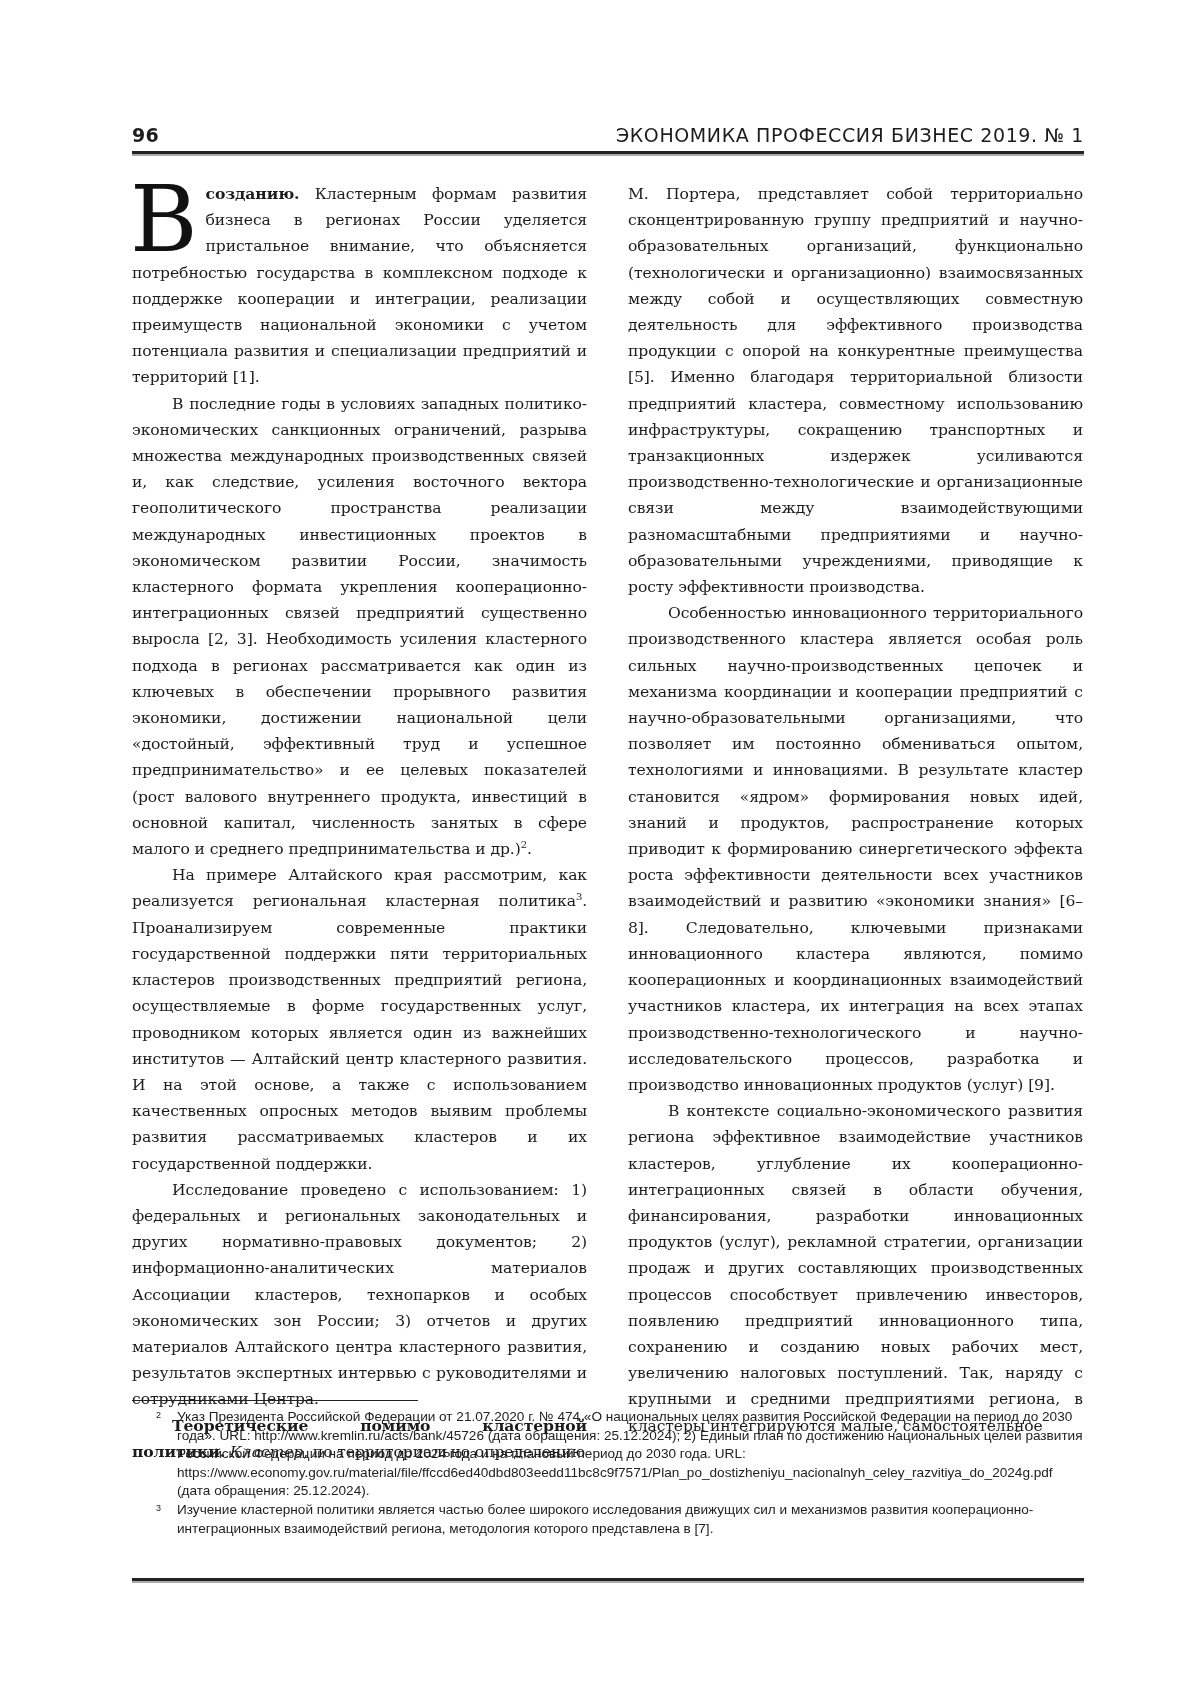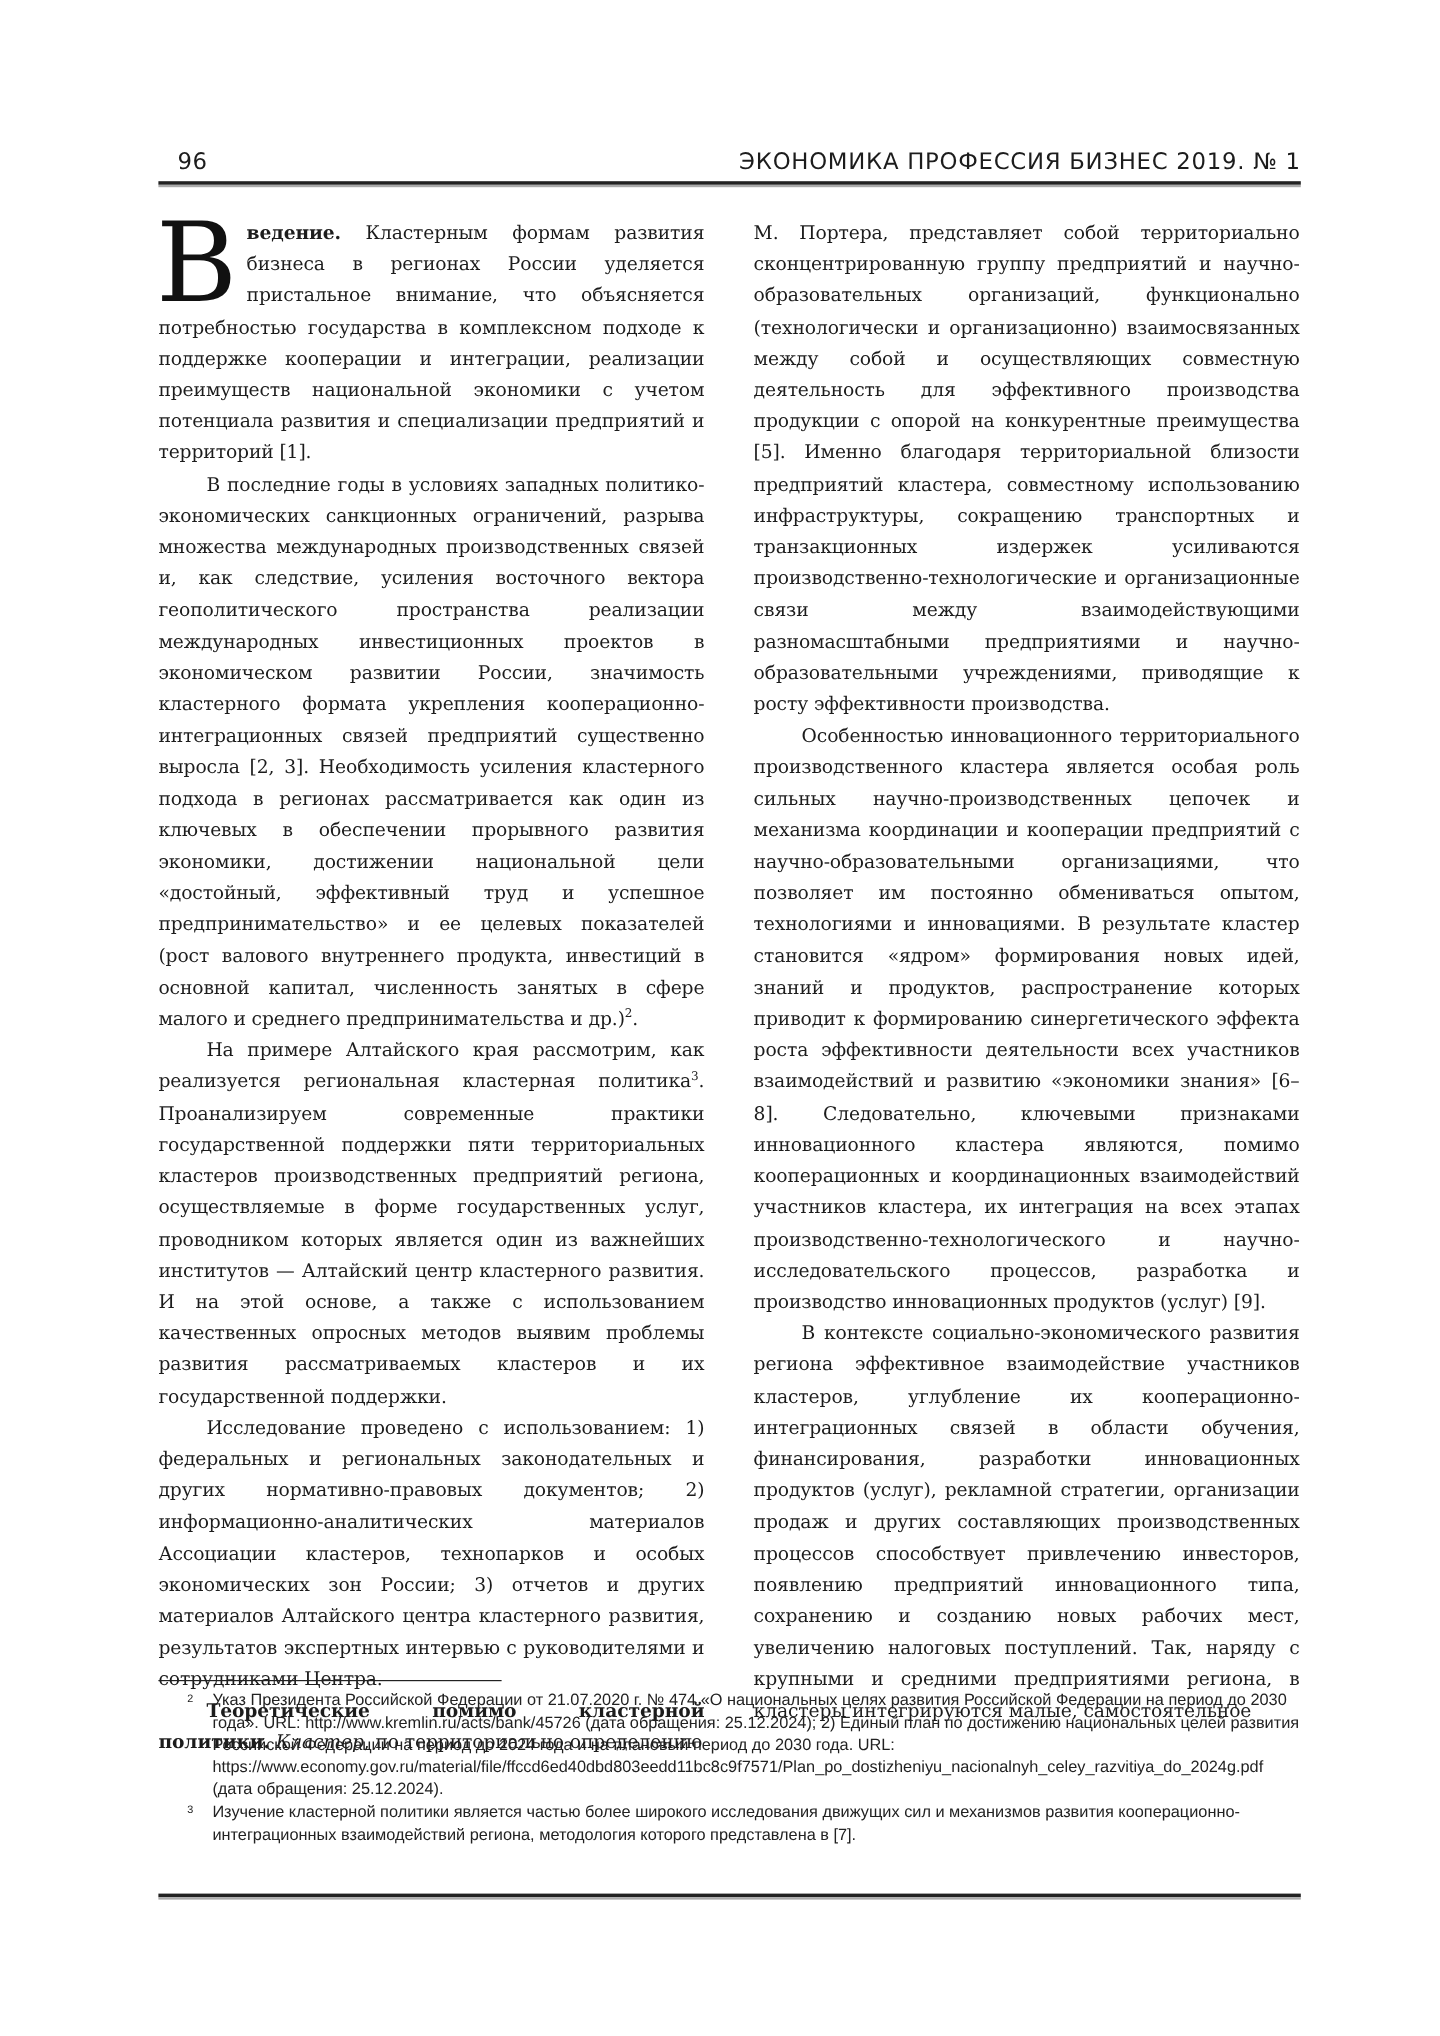--- a/index.html
+++ b/index.html
@@ -1,20 +1,20 @@
 <!DOCTYPE html>
 <html><head>
 <meta charset="utf-8">
 <style>
   html, body { margin: 0; padding: 0; background: #ffffff; }
   body { width: 1200px; height: 1697px; position: relative; overflow: hidden; color: #1c1c1c; }
   .page { position: absolute; left: 0; top: 0; width: 1200px; height: 1697px; }
 
   .header { position: absolute; left: 132px; top: 124px; width: 952px; height: 30px; }
-  .page-number { position: absolute; left: 16px; top: 0; font-family: "DejaVu Sans", sans-serif; font-size: 19px; letter-spacing: 0.3px; }
+  .page-number { position: absolute; left: 0; top: 0; font-family: "DejaVu Sans", sans-serif; font-size: 19px; letter-spacing: 0.3px; font-weight: bold; }
   .journal-title { position: absolute; right: 0; top: 0; font-family: "DejaVu Sans", sans-serif; font-size: 19px; letter-spacing: 0.6px; }
   .rule-top { position: absolute; left: 132px; top: 151px; width: 952px; height: 3px; background: #222; }
   .rule-top2 { position: absolute; left: 132px; top: 154px; width: 952px; height: 2px; background: #aaa; }
 
   .col { position: absolute; top: 181px; width: 455px; font-family: "DejaVu Serif", serif; font-size: 15.6px; line-height: 26.2px; text-align: justify; letter-spacing: -0.1px; }
   .col-left { left: 132px; }
   .col-right { left: 628px; }
   .col p { margin: 0; text-indent: 40px; }
   .col p.noindent { text-indent: 0; }
   .dropcap { float: left; font-family: "DejaVu Serif", serif; font-size: 92px; line-height: 74px; margin: 2px 8px 0 -2px; color: #111; }
@@ -36,21 +36,21 @@
 
   <div class="header">
     <span class="page-number">96</span>
     <span class="journal-title">ЭКОНОМИКА ПРОФЕССИЯ БИЗНЕС 2019. № 1</span>
   </div>
   <div class="rule-top"></div>
   <div class="rule-top2"></div>
 
   <div class="col col-left">
     <p class="noindent">
-      <span class="dropcap">В</span><span class="bold">ведение.</span><span> Кластерным формам развития бизнеса в регионах России уделяется пристальное внимание, что объясняется потребностью государства в комплексном подходе к поддержке кооперации и интеграции, реализации преимуществ национальной экономики с учетом потенциала развития и специализации предприятий и территорий [1].</span>
+      <span class="dropcap">В</span><span class="bold">созданию.</span><span> Кластерным формам развития бизнеса в регионах России уделяется пристальное внимание, что объясняется потребностью государства в комплексном подходе к поддержке кооперации и интеграции, реализации преимуществ национальной экономики с учетом потенциала развития и специализации предприятий и территорий [1].</span>
     </p>
     <p>
       <span>В последние годы в условиях западных политико-экономических санкционных ограничений, разрыва множества международных производственных связей и, как следствие, усиления восточного вектора геополитического пространства реализации международных инвестиционных проектов в экономическом развитии России, значимость кластерного формата укрепления кооперационно-интеграционных связей предприятий существенно выросла [2, 3]. Необходимость усиления кластерного подхода в регионах рассматривается как один из ключевых в обеспечении прорывного развития экономики, достижении национальной цели «достойный, эффективный труд и успешное предпринимательство» и ее целевых показателей (рост валового внутреннего продукта, инвестиций в основной капитал, численность занятых в сфере малого и среднего предпринимательства и др.)</span><sup>2</sup><span>.</span>
     </p>
     <p>
       <span>На примере Алтайского края рассмотрим, как реализуется региональная кластерная политика</span><sup>3</sup><span>. Проанализируем современные практики государственной поддержки пяти территориальных кластеров производственных предприятий региона, осуществляемые в форме государственных услуг, проводником которых является один из важнейших институтов — Алтайский центр кластерного развития. И на этой основе, а также с использованием качественных опросных методов выявим проблемы развития рассматриваемых кластеров и их государственной поддержки.</span>
     </p>
     <p>
       <span>Исследование проведено с использованием: 1) федеральных и региональных законодательных и других нормативно-правовых документов; 2) информационно-аналитических материалов Ассоциации кластеров, технопарков и особых экономических зон России; 3) отчетов и других материалов Алтайского центра кластерного развития, результатов экспертных интервью с руководителями и сотрудниками Центра.</span>
     </p>

